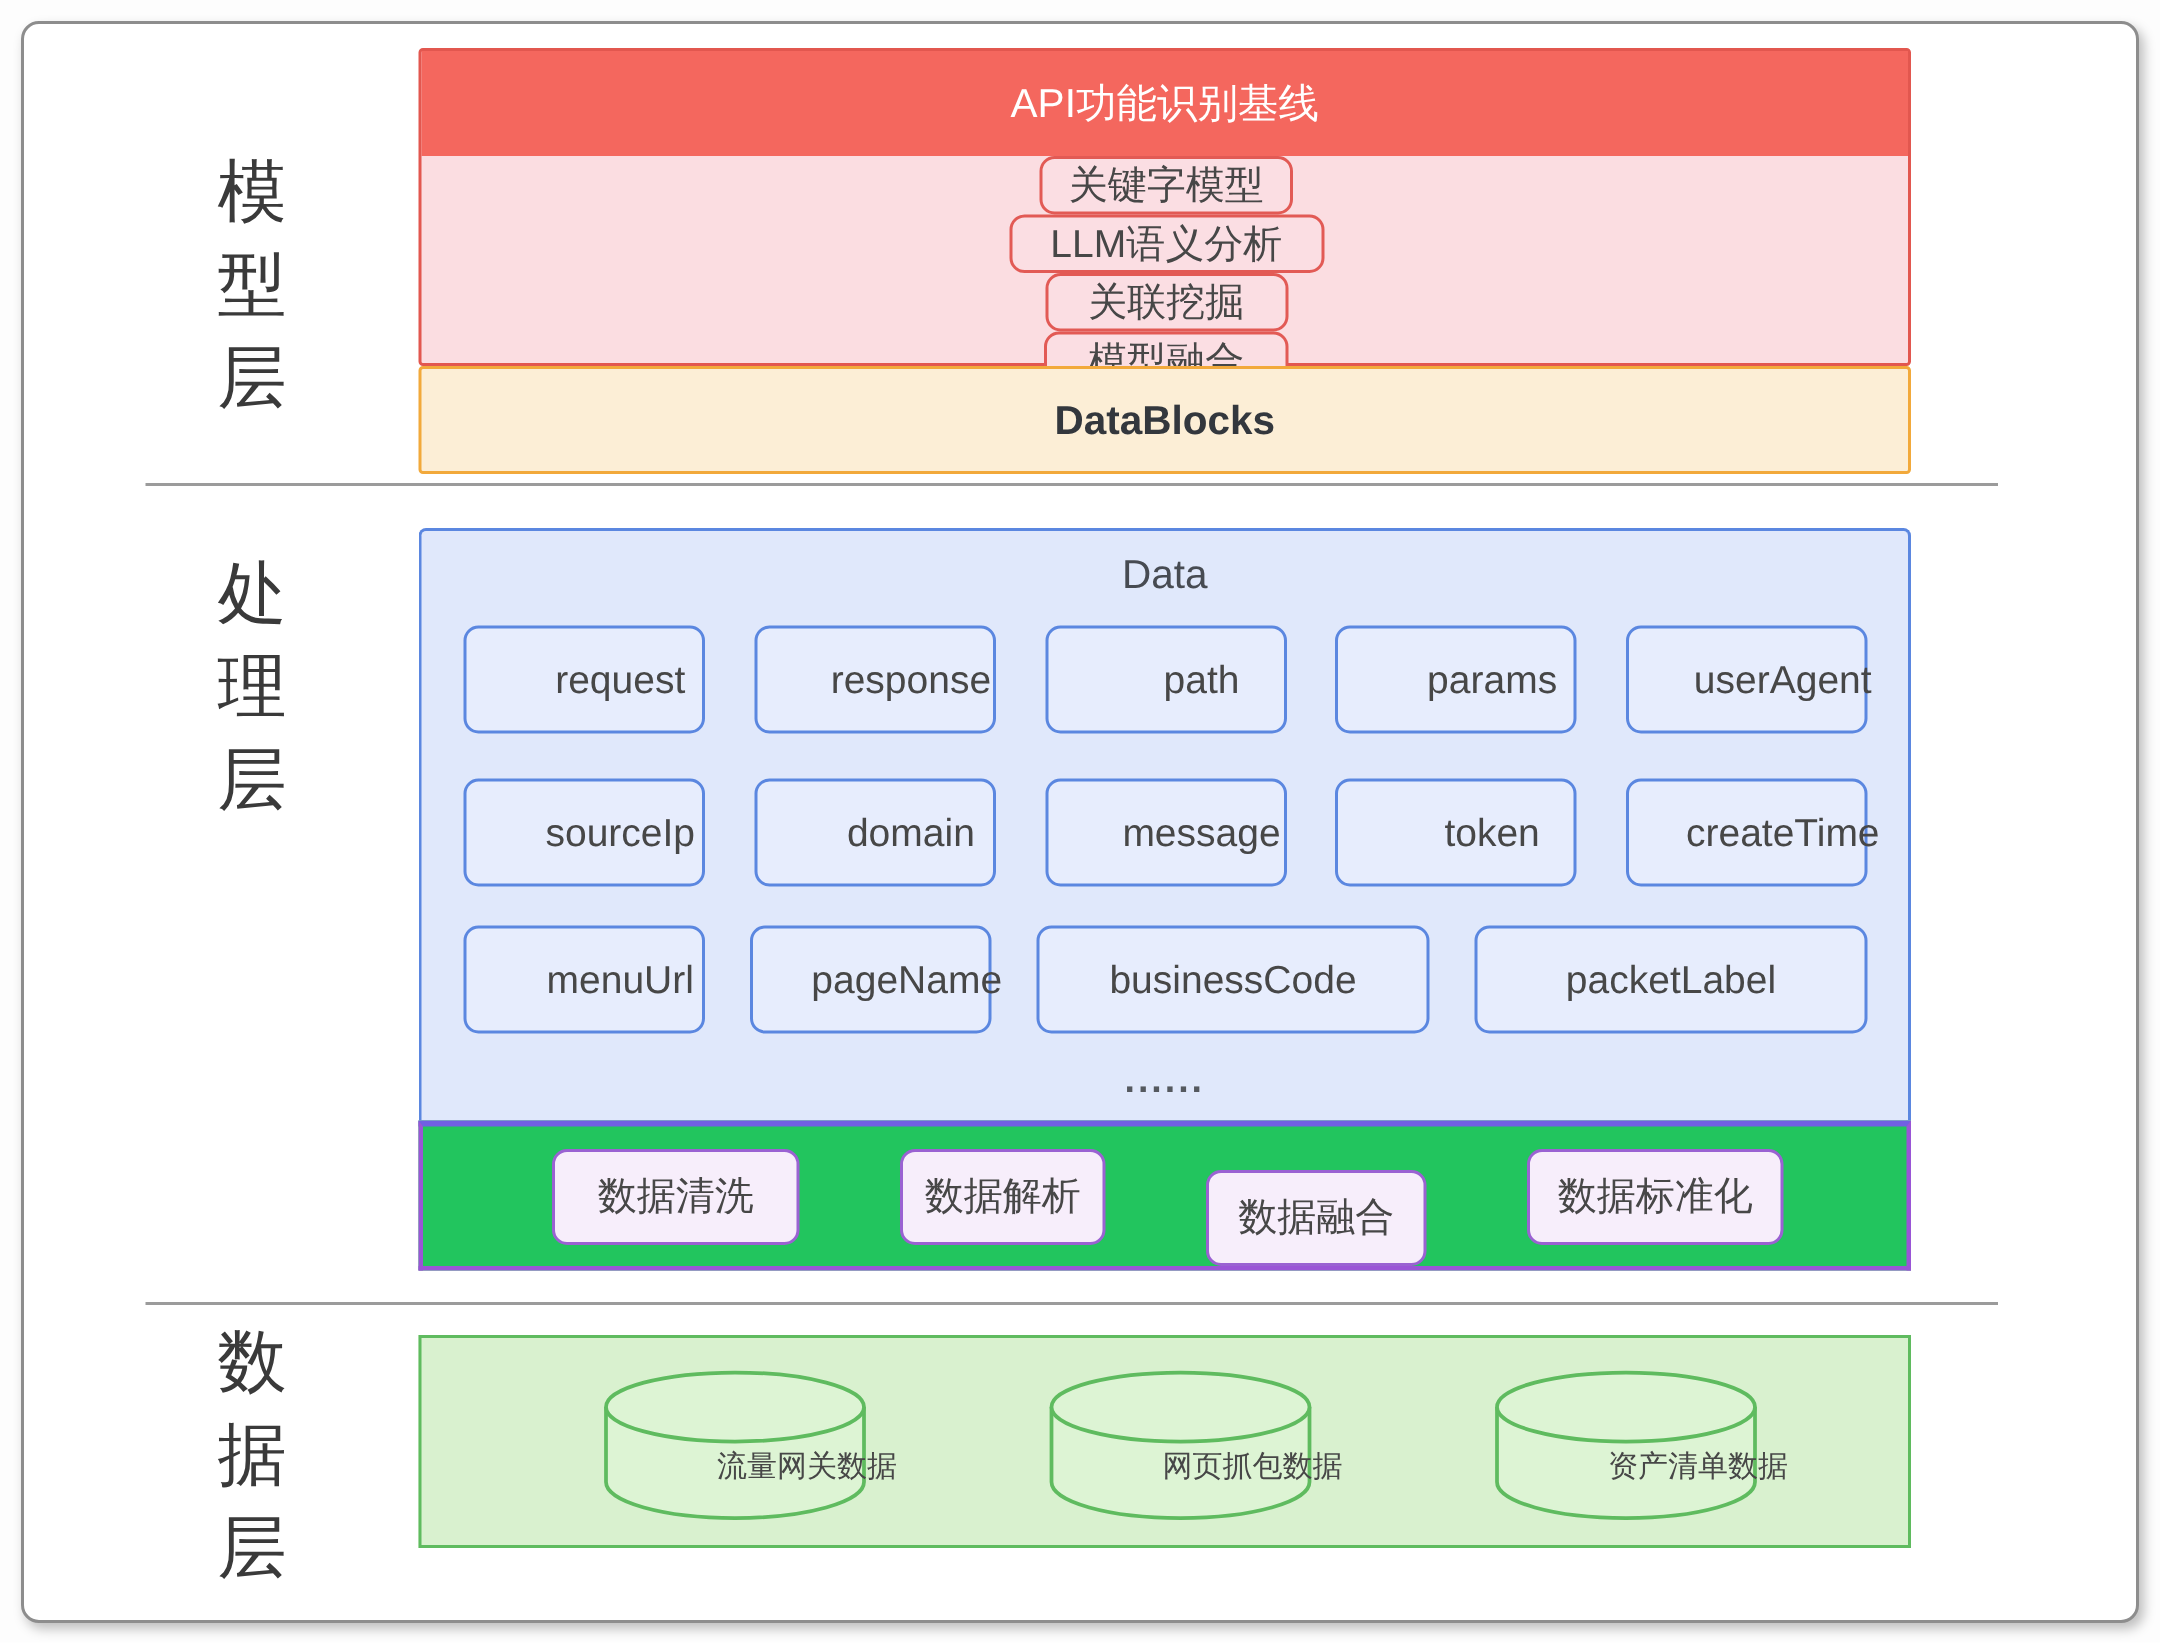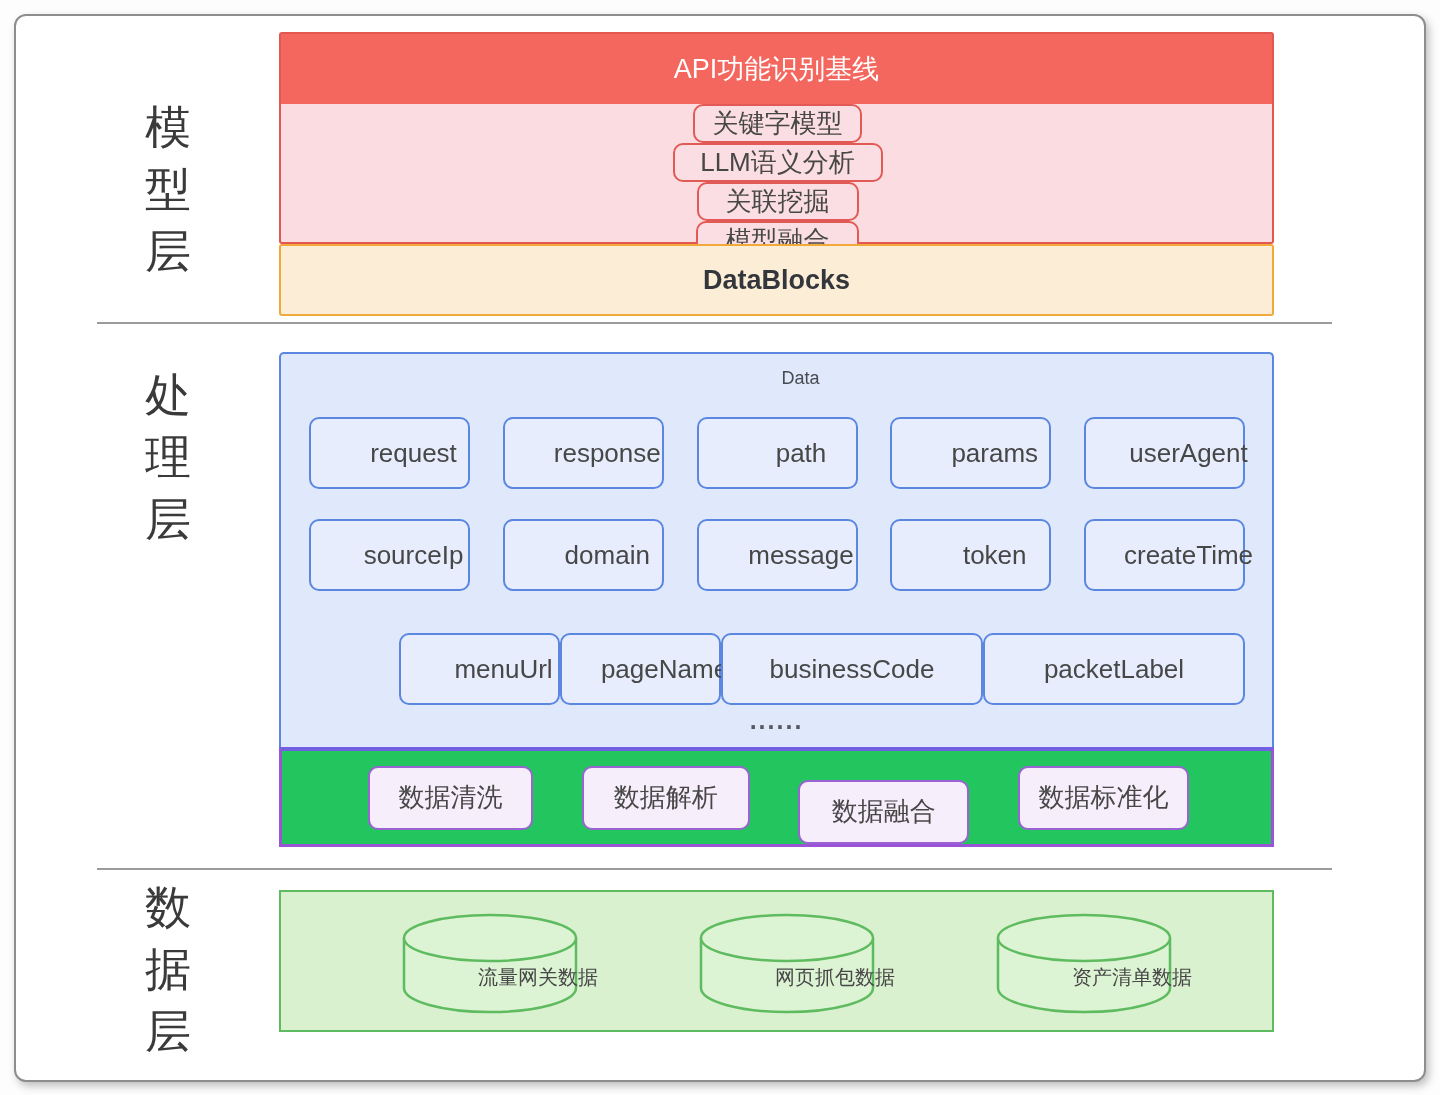--- a/index.html
+++ b/index.html
@@ -30,34 +30,34 @@
   .datablocks{position:absolute;left:0;top:212px;width:995px;height:72px;background:#fceed6;border:2.5px solid #f2a93b;
               border-radius:3px;box-sizing:border-box;display:flex;align-items:center;justify-content:center;
               font-size:27px;font-weight:600;color:#33373d;}
 
   .divider{position:absolute;left:81px;width:1235px;height:2px;background:#9b9b9b;}
   .div-1{top:306px;} .div-2{top:852px;}
 
   
   .data-box{position:absolute;left:263px;top:336px;width:995px;height:395px;background:#e0e8fb;
             border:2.5px solid #5b87e0;border-bottom:none;border-radius:5px 5px 0 0;box-sizing:border-box;}
-  .data-title{position:absolute;left:0;top:14px;width:100%;text-align:center;font-size:18px;color:#474b52;padding-left:24px;}
+  .data-title{position:absolute;left:0;top:14px;width:100%;text-align:center;font-size:27px;color:#474b52;}
   .field-row{position:absolute;left:0;width:100%;display:flex;justify-content:space-between;box-sizing:border-box;
              padding:0 27px 0 28px;}
-  .row-1{top:63px;} .row-2{top:165px;} .row-3{top:279px;justify-content:flex-end;}
+  .row-1{top:63px;} .row-2{top:165px;} .row-3{top:263px;}
   .chip-blue{height:72px;background:#e7edfd;border:2.5px solid #5b87e0;}
   .cb{width:161px;padding-left:48px;} .cb-wide{width:262px;}
   .ellipsis{position:absolute;left:0;top:352px;width:100%;text-align:center;font-size:25px;font-weight:700;
             letter-spacing:2px;color:#55595f;}
 
   .steps-band{position:absolute;left:263px;top:731px;width:995px;height:100px;background:#22c55e;
               border:3px solid #9a55d6;border-top:4px solid #7160e2;box-sizing:border-box;
               display:flex;align-items:center;justify-content:space-between;padding:0 82px 0 86px;}
   .chip-purple{height:64px;background:#f7eefb;border:2.5px solid #9a62d2;}
-  .cs-1{width:165px;} .cs-2{width:168px;} .cs-3{width:171px;margin-top:28px;} .cs-4{width:171px;}
+  .cs-1{width:165px;} .cs-2{width:137px;} .cs-3{width:147px;margin-top:28px;} .cs-4{width:171px;}
 
   
   .source-box{position:absolute;left:263px;top:874px;width:995px;height:142px;background:#d9f1cf;
               border:2.5px solid #5fbb5f;box-sizing:border-box;}
   .cylinder{position:absolute;top:20px;width:178px;height:104px;}
   .cyl-1{left:120px;} .cyl-2{left:417px;} .cyl-3{left:714px;}
   .cylinder svg{position:absolute;left:0;top:0;}
   .cyl-label{position:absolute;left:50%;top:52px;transform:translateX(-50%);font-size:20px;color:#474747;
              white-space:nowrap;margin-left:48px;}
 </style>

